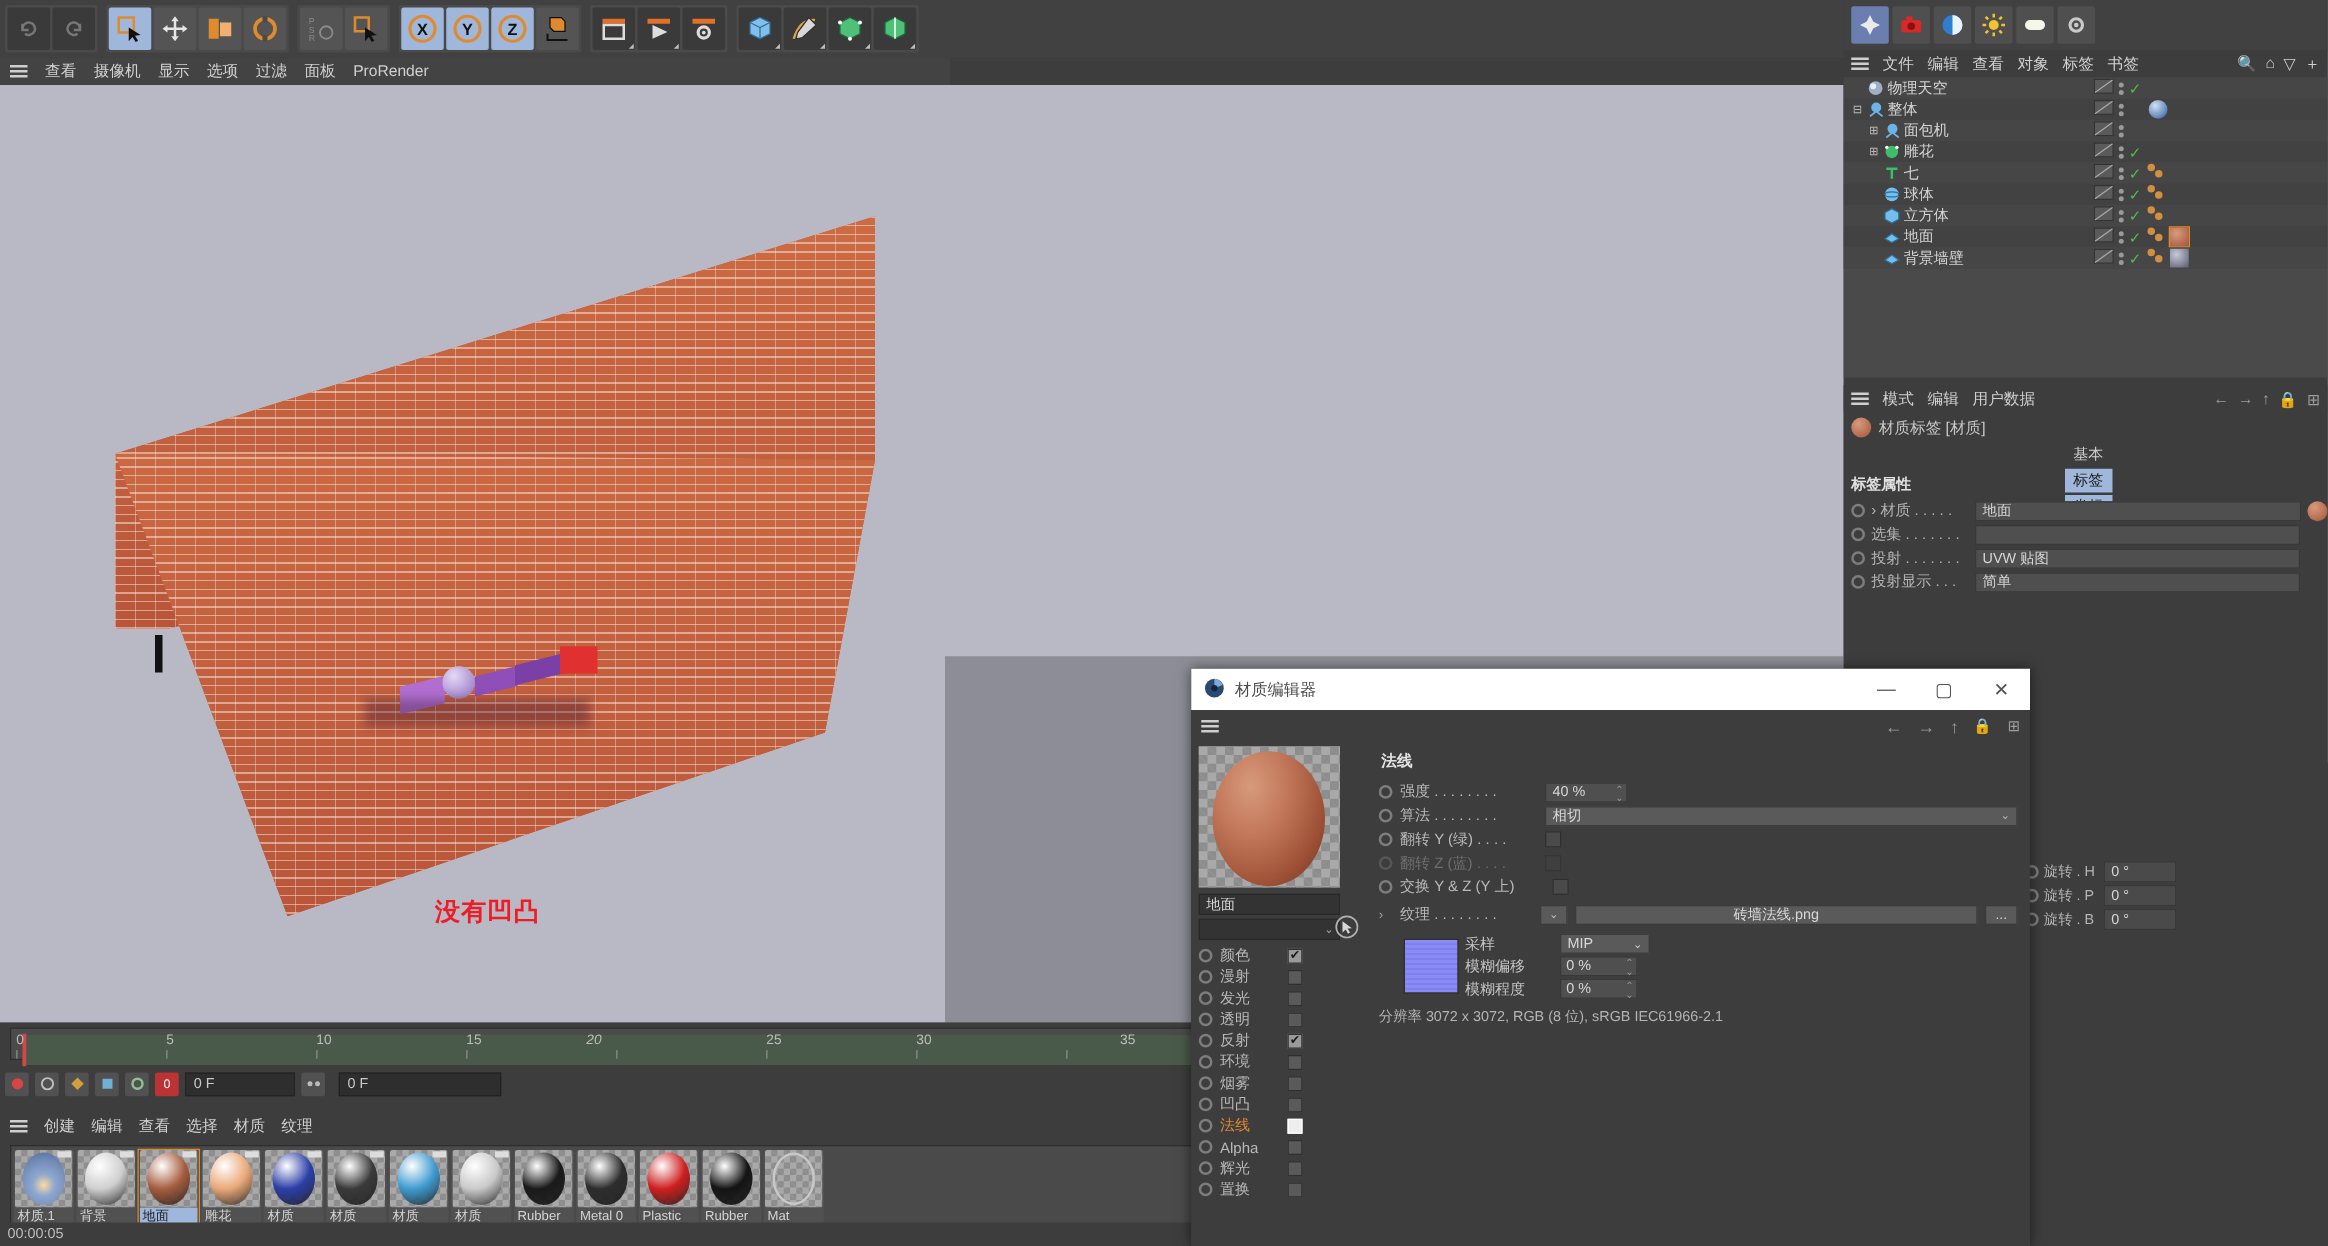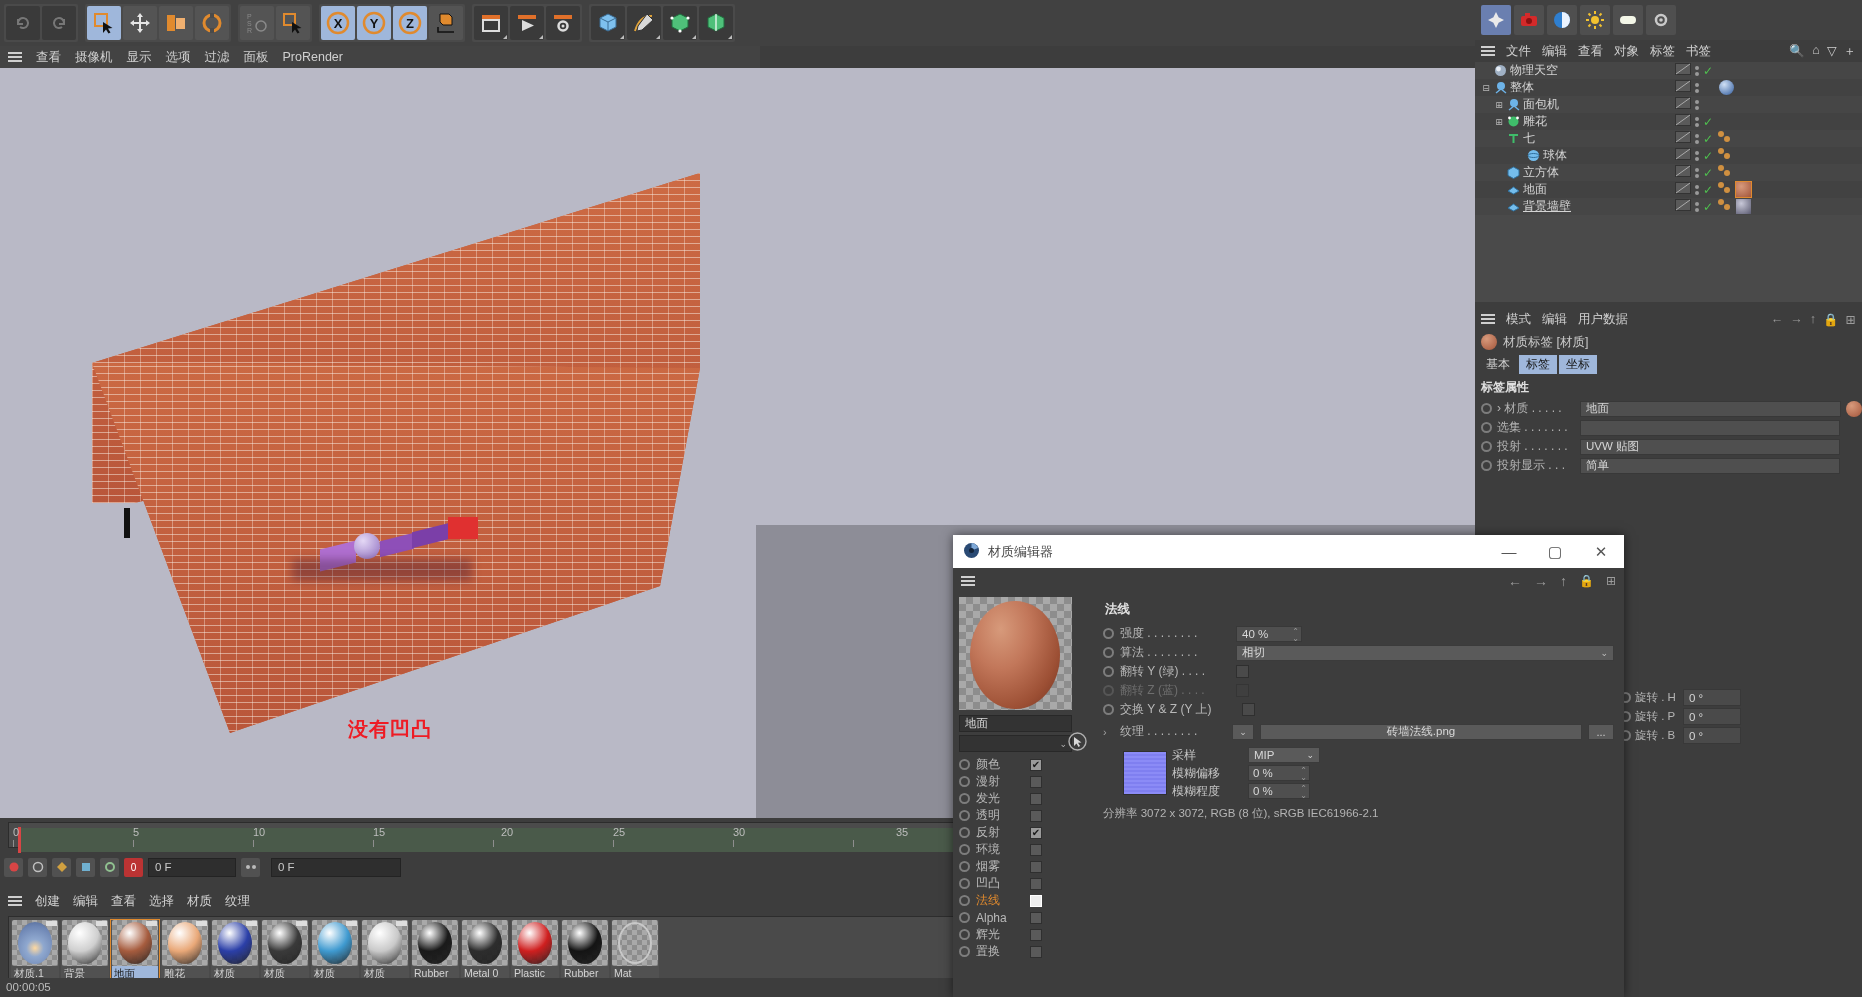--- a/index.html
+++ b/index.html
@@ -90,21 +90,21 @@
   .orow:nth-child(even){ background:#424242; }
   .otree{ width:196px; display:flex; align-items:center; gap:3px; }
   .oicon{ width:13px;height:13px;display:inline-block; }
   .ocols{ position:absolute; left:200px; top:0; height:17px; display:flex; align-items:center; gap:4px; }
   .dotcol{ display:flex; flex-direction:column; gap:2px; }
   .dotcol i{ width:4px;height:4px;border-radius:50%;background:#9a9a9a;display:block; }
   .chk{ color:#4fc04f; font-size:12px; font-weight:bold; }
 
   .amgr{ position:absolute; left:0; top:308px; width:387px; height:689px; background:#3d3d3d; }
   .atitle{ display:flex; align-items:center; gap:6px; height:24px; padding-left:6px; font-size:12.5px;}
-  .atabs{ display:flex; gap:2px; padding-left:4px; height:20px; align-items:center; }
+  .atabs{ display:flex; gap:2px; padding-left:4px; height:20px; align-items:center;flex-direction:column; }
   .atab{ padding:1px 7px; font-size:12px; background:#4a4a4a; color:#d0d0d0; }
   .atab.on{ background:#9fb7db; color:#1a1a1a; }
   .sectitle{ font-size:12px; color:#e0e0e0; font-weight:bold; padding:5px 0 3px 6px; }
   .arow{ height:19px; display:flex; align-items:center; gap:5px; padding-left:6px; font-size:12px; color:#c0c0c0; }
   .radio{ width:11px;height:11px;border-radius:50%;border:2px solid #7d7d7d; background:#3d3d3d; flex:0 0 auto;}
   .alab{ width:78px; color:#b4b4b4; overflow:hidden; white-space:nowrap; }
   .afield{ flex:1; height:16px; background:#4f4f4f; border:1px solid #383838; color:#d6d6d6;
      font-size:11.5px; display:flex; align-items:center; padding:0 5px; min-width:0; }
   .miniball{ width:16px;height:16px;border-radius:50%; }
 
@@ -357,21 +357,21 @@
       <div class="playhead"></div>
       <div id="ticks">
           <span class="tick" style="left: 4px;">0</span>
           <span class="tickline" style="left: 4px;"></span>
           <span class="tick" style="left: 124px;">5</span>
           <span class="tickline" style="left: 124px;"></span>
           <span class="tick" style="left: 244px;">10</span>
           <span class="tickline" style="left: 244px;"></span>
           <span class="tick" style="left: 364px;">15</span>
           <span class="tickline" style="left: 364px;"></span>
-          <span class="tick" style="left: 492px;">20</span>
+          <span class="tick" style="left: 460px; font-style: italic;">20</span>
           <span class="tickline" style="left: 484px;"></span>
           <span class="tick" style="left: 604px;">25</span>
           <span class="tickline" style="left: 604px;"></span>
           <span class="tick" style="left: 724px;">30</span>
           <span class="tickline" style="left: 724px;"></span>
           <span class="tick" style="left: 887px;">35</span>
           <span class="tickline" style="left: 844px;"></span>
           <span class="tick" style="left: 964px;">40</span>
           <span class="tickline" style="left: 964px;"></span>
           <span class="tick" style="left: 1084px;">45</span>
@@ -696,21 +696,21 @@
               <i></i>
             </span>
             <span class="chk">✓</span>
             <span><svg width="15" height="15">
                 <circle cx="4" cy="4" r="3" fill="#d09040"></circle>
                 <circle cx="10" cy="9" r="3" fill="#d09040"></circle>
               </svg></span>
           </div>
         </div>
         <div class="orow">
-          <div class="otree" style="padding-left: 19px; margin-left: 20px;">
+          <div class="otree" style="padding-left: 19px;">
             <span style="width: 10px; font-size: 9px; color: rgb(183, 183, 183); display: inline-block; text-align: center;"></span>
             <span class="oicon"><svg width="13" height="13">
                 <circle cx="6.5" cy="6.5" r="5.5" fill="#74bdec"></circle>
                 <ellipse cx="6.5" cy="6.5" rx="5.5" ry="2" fill="none" stroke="#2f6f9c" stroke-width="1"></ellipse>
               </svg></span>
             <span>球体</span>
           </div>
           <div class="ocols">
             <span><svg width="16" height="12">
                 <rect x="0.5" y="0.5" width="15" height="11" fill="#5a5a5a" stroke="#333"></rect>
@@ -770,21 +770,21 @@
             </span>
             <span class="chk">✓</span>
             <span><svg width="15" height="15">
                 <circle cx="4" cy="4" r="3" fill="#d09040"></circle>
                 <circle cx="10" cy="9" r="3" fill="#d09040"></circle>
               </svg></span>
             <span style="width: 15px; height: 15px; background: radial-gradient(circle at 35% 30%, rgb(216, 154, 124), rgb(162, 85, 58)); outline: rgb(224, 138, 46) solid 1px; display: inline-block;"></span>
           </div>
         </div>
         <div class="orow">
-          <div class="otree" style="padding-left: 19px; text-decoration: underline;">
+          <div class="otree" style="padding-left: 19px;">
             <span style="width: 10px; font-size: 9px; color: rgb(183, 183, 183); display: inline-block; text-align: center;"></span>
             <span class="oicon"><svg width="13" height="13">
                 <path d="M1 8 L6.5 4 L12 8 L6.5 11 Z" fill="#74bdec" stroke="#2f6f9c"></path>
               </svg></span>
             <span>背景墙壁</span>
           </div>
           <div class="ocols">
             <span><svg width="16" height="12">
                 <rect x="0.5" y="0.5" width="15" height="11" fill="#5a5a5a" stroke="#333"></rect>
                 <path d="M1 11 L15 1" stroke="#aaa"></path>

